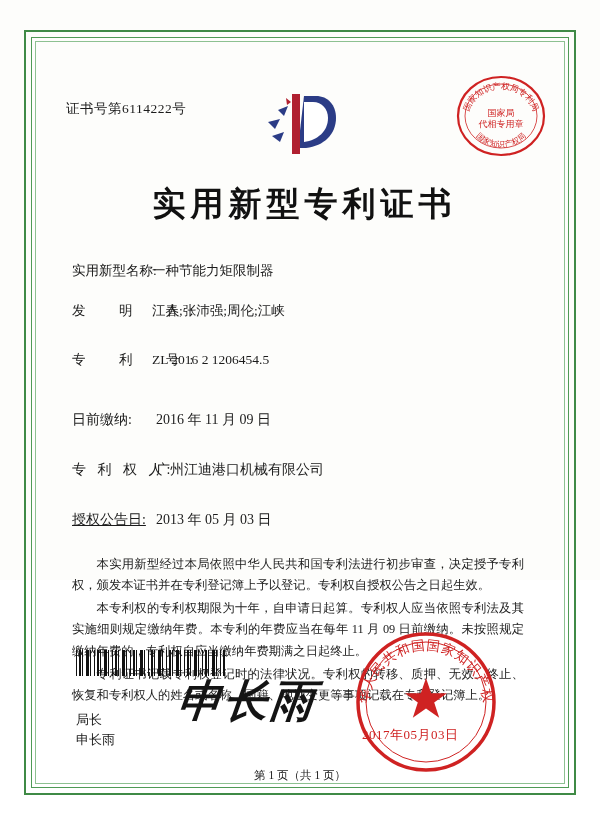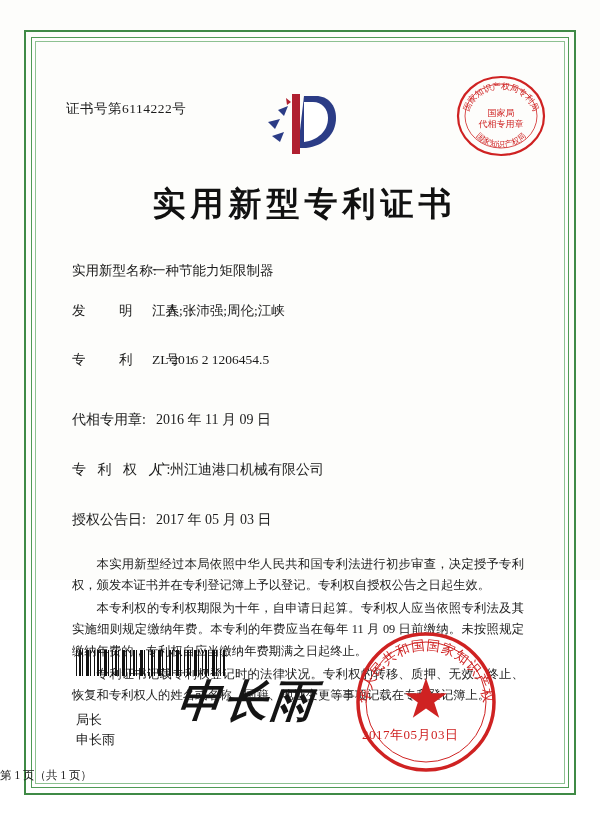--- a/index.html
+++ b/index.html
@@ -106,21 +106,21 @@
   .f3 { top: 351px; }
   .f4 { top: 411px; font-size: 14px; }
   .f5 { top: 461px; font-size: 14px; }
   .f6 { top: 511px; font-size: 14px; }
 
   .lbl-w1 { width: 80px; }
   .lbl-w2 { width: 80px; letter-spacing: 10px; }
   .lbl-w3 { width: 80px; letter-spacing: 10px; }
   .lbl-w4 { width: 84px; }
   .lbl-w5 { width: 84px; letter-spacing: 4px; }
-  .lbl-w6 { width: 84px; }
+  .lbl-w6 { width: 84px; text-decoration: underline; }
 
   
   .body-text {
     position: absolute;
     left: 72px;
     width: 452px;
     top: 552px;
     font-size: 12.3px;
     line-height: 1.72;
     color: #1b1b1b;
@@ -176,20 +176,21 @@
     position: absolute;
     left: 362px; top: 726px;
     font-size: 13px;
     color: #cf2222;
     letter-spacing: 0.5px;
   }
 
   .footer {
     position: absolute;
     left: 0; right: 0; top: 768px;
+    text-align: center;
     font-size: 11.5px;
     color: #1b1b1b;
   }
 </style>
 </head>
 <body>
 
 <div class="page">
 
   <div class="border-outer"></div>
@@ -236,27 +237,27 @@
   <div class="field f1">
     <span class="lbl lbl-w1">实用新型名称:</span><span class="val">一种节能力矩限制器</span>
   </div>
   <div class="field f2">
     <span class="lbl lbl-w2">发　明　人:</span><span class="val">江春;张沛强;周伦;江峡</span>
   </div>
   <div class="field f3">
     <span class="lbl lbl-w3">专　利　号:</span><span class="val">ZL 2016 2 1206454.5</span>
   </div>
   <div class="field f4">
-    <span class="lbl lbl-w4">代相专用章:</span><span class="val">2016 年 11 月 09 日</span>
+    <span class="lbl lbl-w4">日前缴纳:</span><span class="val">2016 年 11 月 09 日</span>
   </div>
   <div class="field f5">
     <span class="lbl lbl-w5">专 利 权 人:</span><span class="val">广州江迪港口机械有限公司</span>
   </div>
   <div class="field f6">
-    <span class="lbl lbl-w6">授权公告日:</span><span class="val">2017 年 05 月 03 日</span>
+    <span class="lbl lbl-w6">授权公告日:</span><span class="val">2013 年 05 月 03 日</span>
   </div>
 
   <div class="body-text">
     <p>本实用新型经过本局依照中华人民共和国专利法进行初步审查，决定授予专利权，颁发本证书并在专利登记簿上予以登记。专利权自授权公告之日起生效。</p>
     <p>本专利权的专利权期限为十年，自申请日起算。专利权人应当依照专利法及其实施细则规定缴纳年费。本专利的年费应当在每年 11 月 09 日前缴纳。未按照规定缴纳年费的，专利权自应当缴纳年费期满之日起终止。</p>
     <p>专利证书记载专利权登记时的法律状况。专利权的转移、质押、无效、终止、恢复和专利权人的姓名或名称、国籍、地址变更等事项记载在专利登记簿上。</p>
   </div>
 
   <div class="barcode"></div>
 

